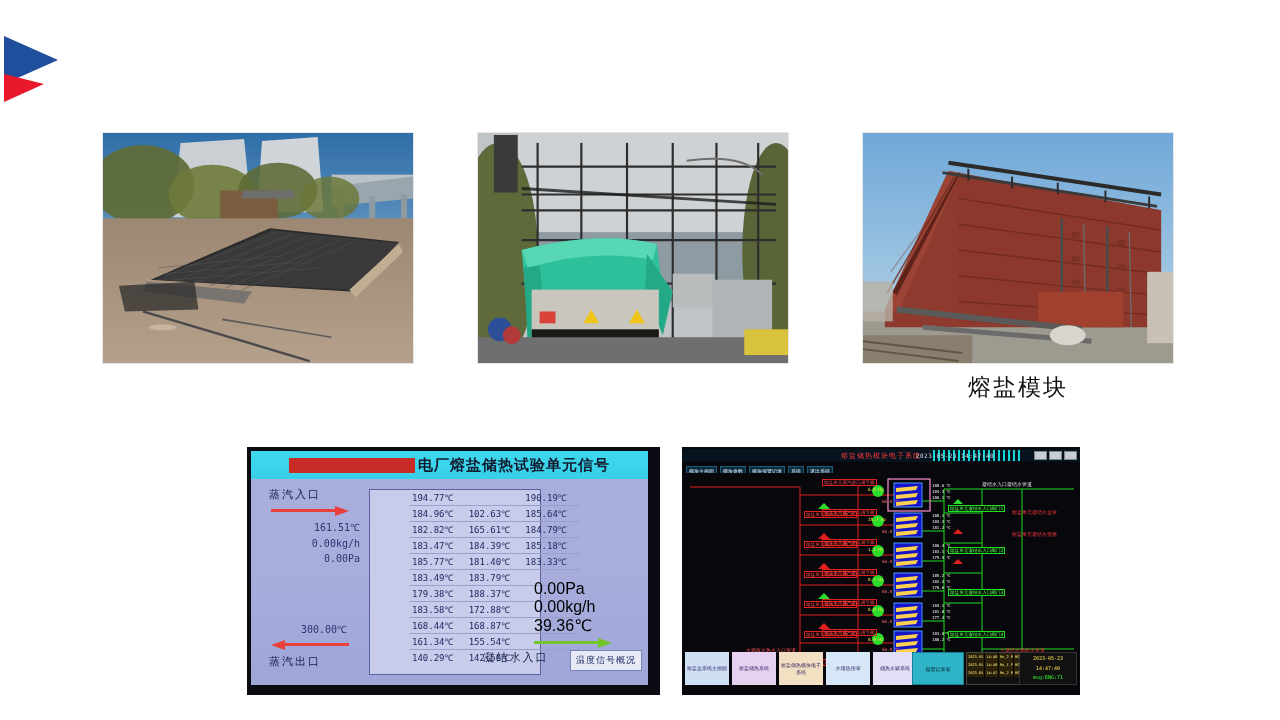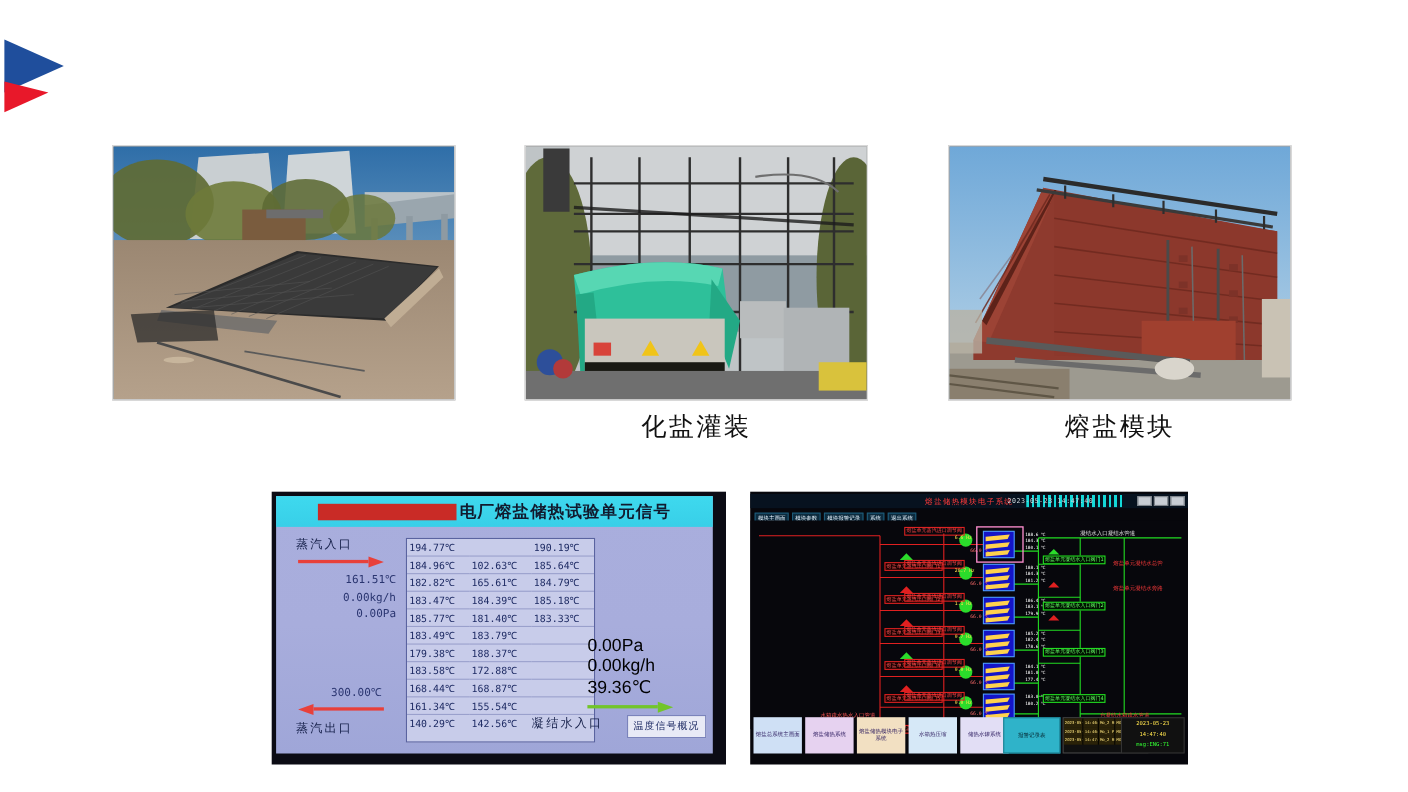--- a/index.html
+++ b/index.html
@@ -98,21 +98,21 @@
   .s1-right { position: absolute; right: 10px; top: 36px; width: 104px; }
   .s1-right .vals-l { text-align: left; font-size: 10px; color: #2a3570; line-height: 1.55;
                       font-family: "DejaVu Sans Mono", monospace; }
 
   .s1-right-bottom { position: absolute; right: 10px; bottom: 34px; width: 104px; }
 
   .s1-table {
     position: absolute; left: 118px; top: 38px; width: 172px; height: 186px;
     background: #c8ccea; border: 1px solid #5a63a0;
   }
-  .s1-table table { width: 100%; border-collapse: collapse; }
+  .s1-table table { width: 100%; border-collapse: collapse; margin-left: 40px; }
   .s1-table td {
     font-size: 9px; color: #1d2a63; font-family: "DejaVu Sans Mono", monospace;
     padding: 1px 2px; border-bottom: 1px solid #9aa0cc; height: 13px; white-space: nowrap;
   }
   .s1-table tr:last-child td { border-bottom: none; }
   .s1-table td.c { width: 33.33%; }
 
   .s1-foot-left { position: absolute; left: 18px; bottom: 16px; width: 110px; }
   .s1-foot-left .lbl { font-size: 11px; color: #16204a; letter-spacing: 2px;
                        font-family: "DejaVu Serif", serif; }
@@ -372,21 +372,20 @@
               <path d="M0 218 L96 230"></path>
           </g>
           <rect x="286" y="140" width="26" height="72" fill="#c9c2b4"></rect>
           <rect x="0" y="150" width="30" height="40" fill="#b8b2a4" opacity=".8"></rect>
         </svg>
       </div>
     </div>
   </div>
 
   <div class="caption-row">
-    <div class="caption c2">化盐灌装</div>
     <div class="caption c3">熔盐模块</div>
   </div>
 
 
   <div class="scada1">
     <div class="scada1-inner">
 
       <div class="s1-header">
         <span class="redact"></span>
         <span class="s1-title">电厂熔盐储热试验单元信号</span>

